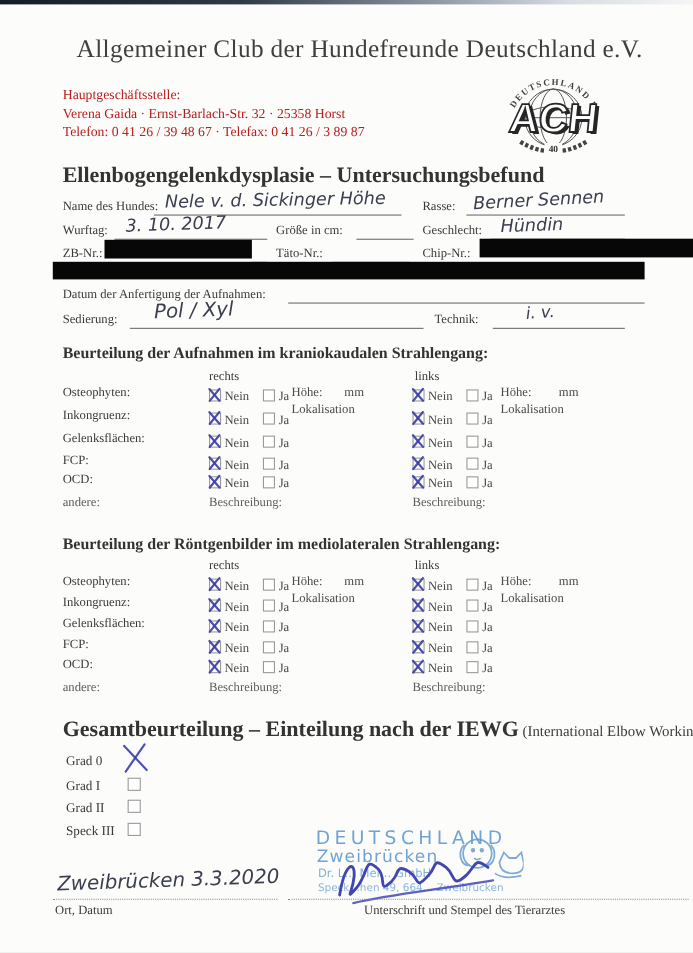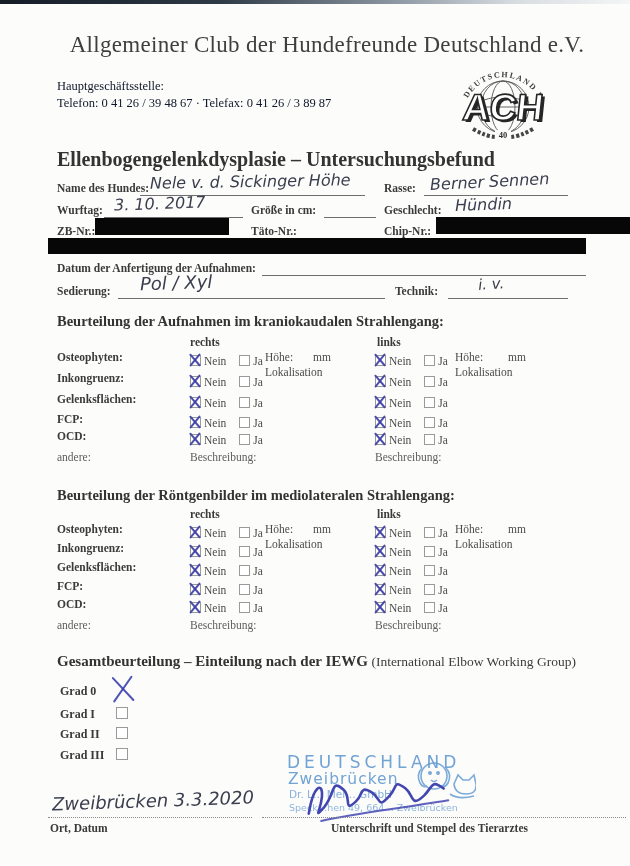--- a/index.html
+++ b/index.html
@@ -2,21 +2,21 @@
 <html><head>
 <meta charset="utf-8">
 <style>
   html,body{margin:0;padding:0;background:#e8e8e8}
   .page{position:relative;width:630px;height:866px;margin:0 auto;background:#fcfcfa;
         font-family:"Liberation Serif",serif;color:#3c3c3c;overflow:hidden}
   .abs{position:absolute}
   .ln{position:absolute;border-bottom:1.2px solid #6e6e6e;height:0}
   .dot{position:absolute;border-bottom:1.6px dotted #8a8a8a;height:0}
   .redact{position:absolute;background:#070707}
-  .lbl{font-size:11.5px;font-weight:bold;color:#3a3a3a;white-space:nowrap}
+  .lbl{font-size:11.5px;font-weight:normal;color:#3a3a3a;white-space:nowrap}
   .sm{font-size:11.5px;color:#4a4a4a;white-space:nowrap}
   .gray{color:#5d5d5d}
   .h1{font-size:23px;color:#3f3f3f;letter-spacing:.3px}
   .h2{font-size:14.5px;font-weight:bold;color:#333;white-space:nowrap}
   .hw{font-family:"DejaVu Sans",sans-serif;font-style:italic;color:#3a3e4e;white-space:nowrap}
   
   .cb{display:inline-block;width:9px;height:9px;border:1px solid #9a9a9a;background:#fff;
       position:relative;vertical-align:-1px}
   .cb.ja{margin-left:13px}
   .cbl{font-size:11.5px;color:#4a4a4a;margin-left:3px;margin-right:0}
@@ -40,22 +40,23 @@
   .top-artifact{position:absolute;left:0;top:0;width:630px;height:4px;
       background:linear-gradient(90deg,#141c26 0%,#2e3a46 35%,#8a95a0 62%,#d8dde2 82%,#f4f5f5 100%)}
 </style>
 </head>
 <body>
 
 <div class="page">
   <div class="top-artifact"></div>
 
   <div class="abs h1" style="left:12px;top:32px;width:630px;text-align:center">Allgemeiner Club der Hundefreunde Deutschland e.V.</div>
-  <div class="abs" style="left:57px;top:78px;font-size:12.5px;line-height:17px;color:#0f172a">
+  <div class="abs" style="left:57px;top:78px;font-size:12.5px;line-height:17px;color:#b91c1c">
     <div>Hauptgeschäftsstelle:</div>
+    <div>Verena Gaida · Ernst-Barlach-Str. 32 · 25358 Horst</div>
     <div>Telefon: 0 41 26 / 39 48 67 · Telefax: 0 41 26 / 3 89 87</div>
   </div>
 
   <div class="abs" style="left:445px;top:62px">
     <svg width="116" height="80" viewBox="0 0 116 80">
       <defs>
           <path id="arcp" d="M 21 40 A 40 40 0 0 1 95 40"></path>
         </defs>
       <text font-size="8" letter-spacing="1.5" fill="#3f3f3f" font-family="Liberation Serif,serif" font-weight="bold">
         <textPath href="#arcp" startOffset="4">DEUTSCHLAND E.V.</textPath>
@@ -188,29 +189,29 @@
   <div class="trow" style="top:598px">
     <span class="rl lbl">OCD:</span>
     <span class="g1"><span class="cb checked"></span><span class="cbl">Nein</span><span class="cb ja"></span><span class="cbl">Ja</span></span>
     <span class="g2"><span class="cb checked"></span><span class="cbl">Nein</span><span class="cb ja"></span><span class="cbl">Ja</span></span>
   </div>
   <span class="abs sm gray" style="left:57px;top:619px">andere:</span>
   <span class="abs sm gray" style="left:190px;top:619px">Beschreibung:</span>
   <span class="abs sm gray" style="left:375px;top:619px">Beschreibung:</span>
 
   <div class="abs" style="left:57px;top:652px;white-space:nowrap">
-    <span class="h2" style="font-size:15px">Gesamtbeurteilung – Einteilung nach der IEWG</span><span style="font-size:13.5px;color:#3c3c3c"> (International Elbow Working Group)</span>
+    <span class="h2" style="font-size:20px">Gesamtbeurteilung – Einteilung nach der IEWG</span><span style="font-size:13.5px;color:#3c3c3c"> (International Elbow Working Group)</span>
   </div>
   <span class="abs lbl" style="left:60px;top:684px;font-size:12px">Grad 0</span>
   <div class="bigx" style="left:110px;top:676px"></div>
   <span class="abs lbl" style="left:60px;top:707px;font-size:12px">Grad I</span>
   <div class="gradebox" style="left:116px;top:707px"></div>
   <span class="abs lbl" style="left:60px;top:727px;font-size:12px">Grad II</span>
   <div class="gradebox" style="left:116px;top:727px"></div>
-  <span class="abs lbl" style="left:60px;top:748px;font-size:12px">Grad III</span>
+  <span class="abs lbl" style="left:60px;top:748px;font-size:12px">Speck III</span>
   <div class="gradebox" style="left:116px;top:748px"></div>
 
   <div class="abs stamp" style="left:287px;top:752px;font-size:17px;letter-spacing:4px">DEUTSCHLAND</div>
   <div class="abs stamp" style="left:288px;top:770px;font-size:15.5px;letter-spacing:1px">Zweibrücken</div>
   <div class="abs stamp" style="left:289px;top:788px;font-size:10.5px;opacity:.75">Dr. L… Mei… GmbH</div>
   <div class="abs stamp" style="left:289px;top:802px;font-size:9.5px;opacity:.7">Speck…hen 49, 664… Zweibrücken</div>
   <div class="abs" style="left:412px;top:750px">
     <svg width="64" height="56" viewBox="0 0 64 56" stroke="#5e97d0" fill="none" stroke-width="1.6" opacity=".8">
       <circle cx="22" cy="26" r="13"></circle>
       <path d="M10 18 q-6 6 -2 15 q3 5 7 3"></path>

